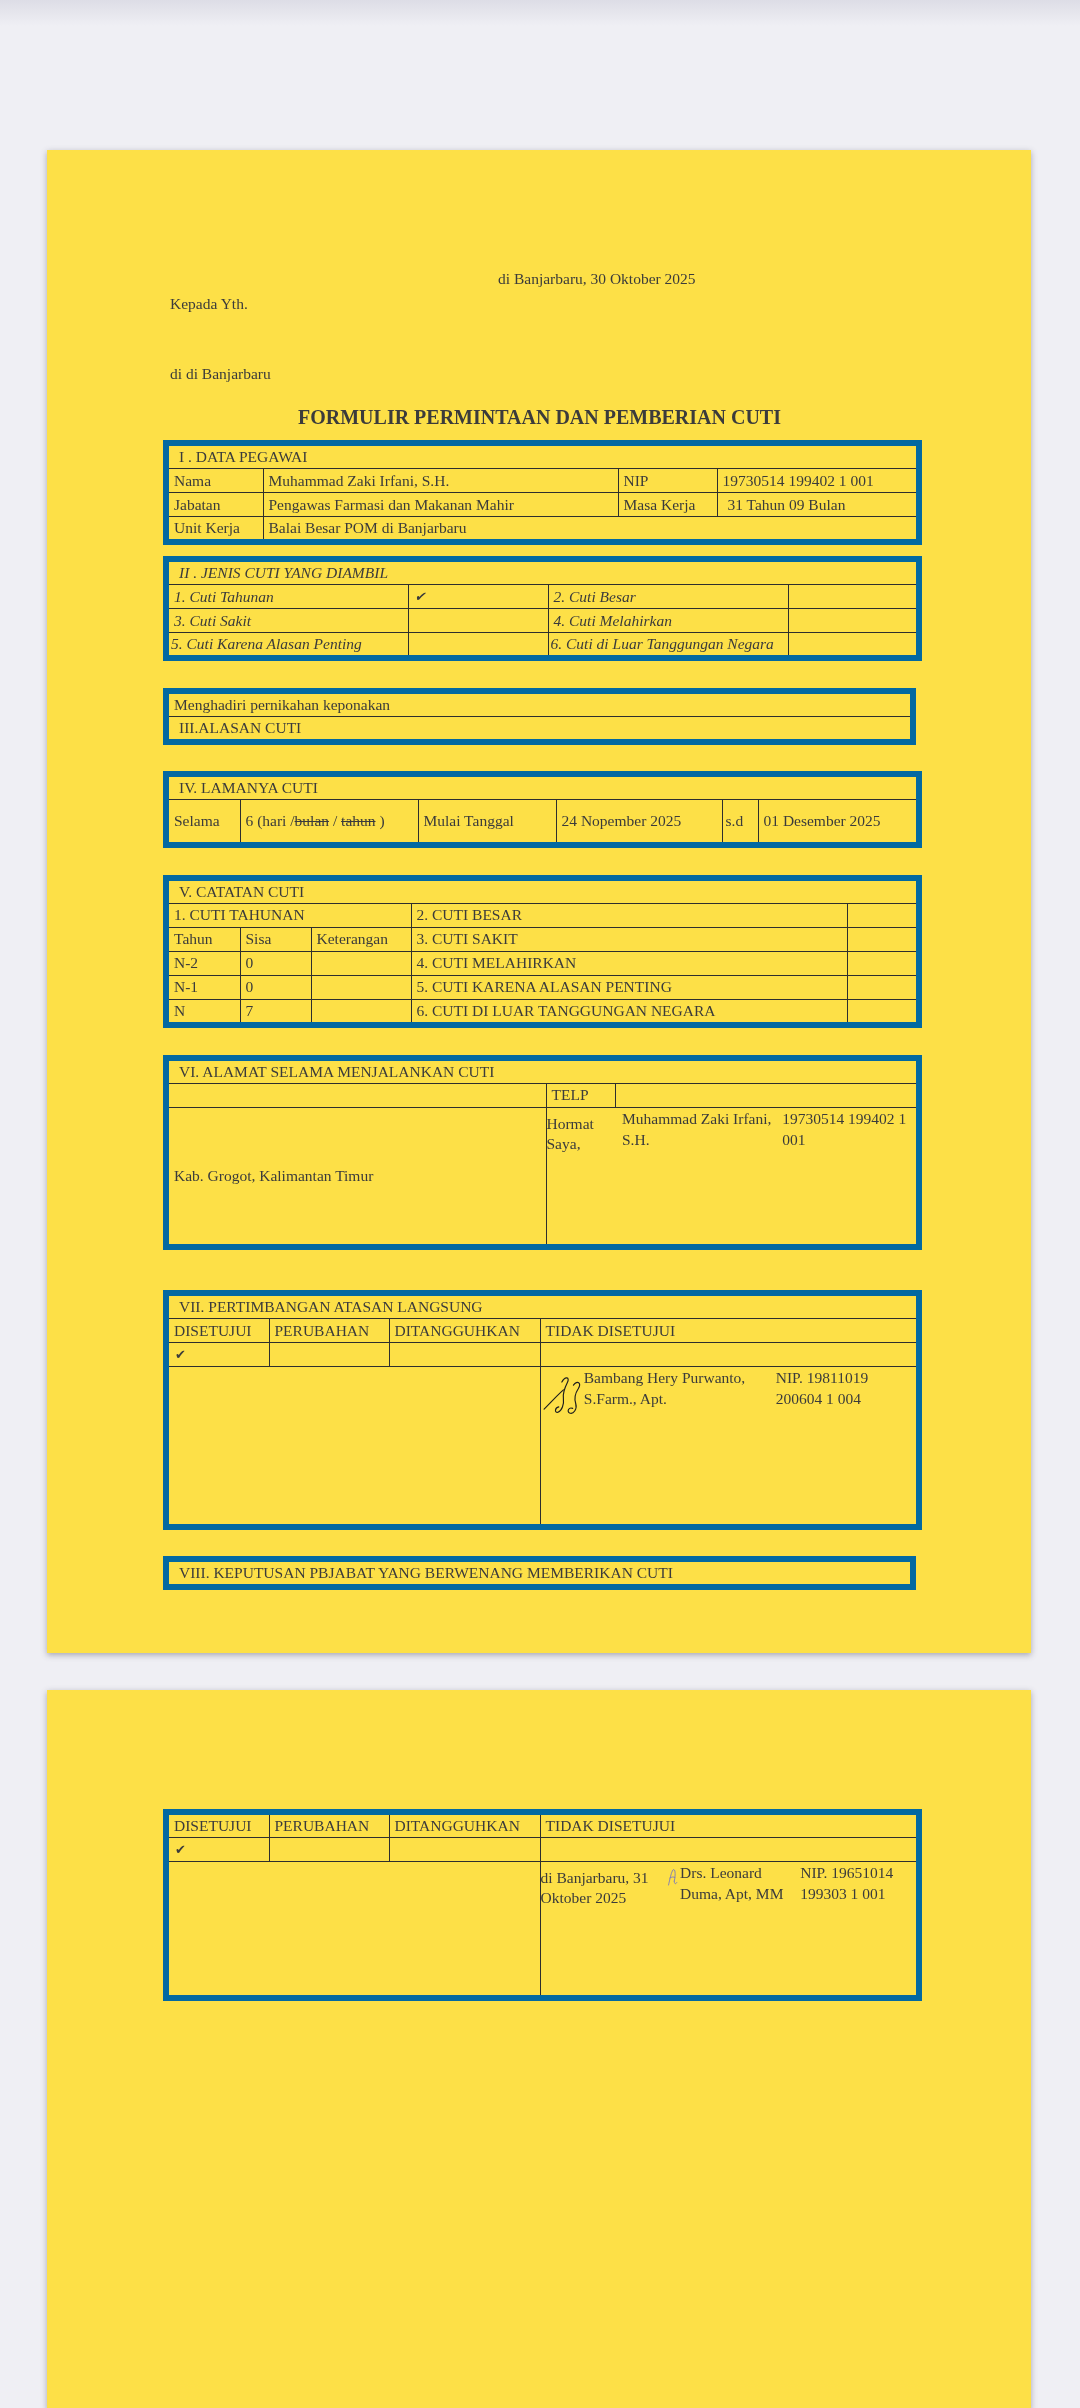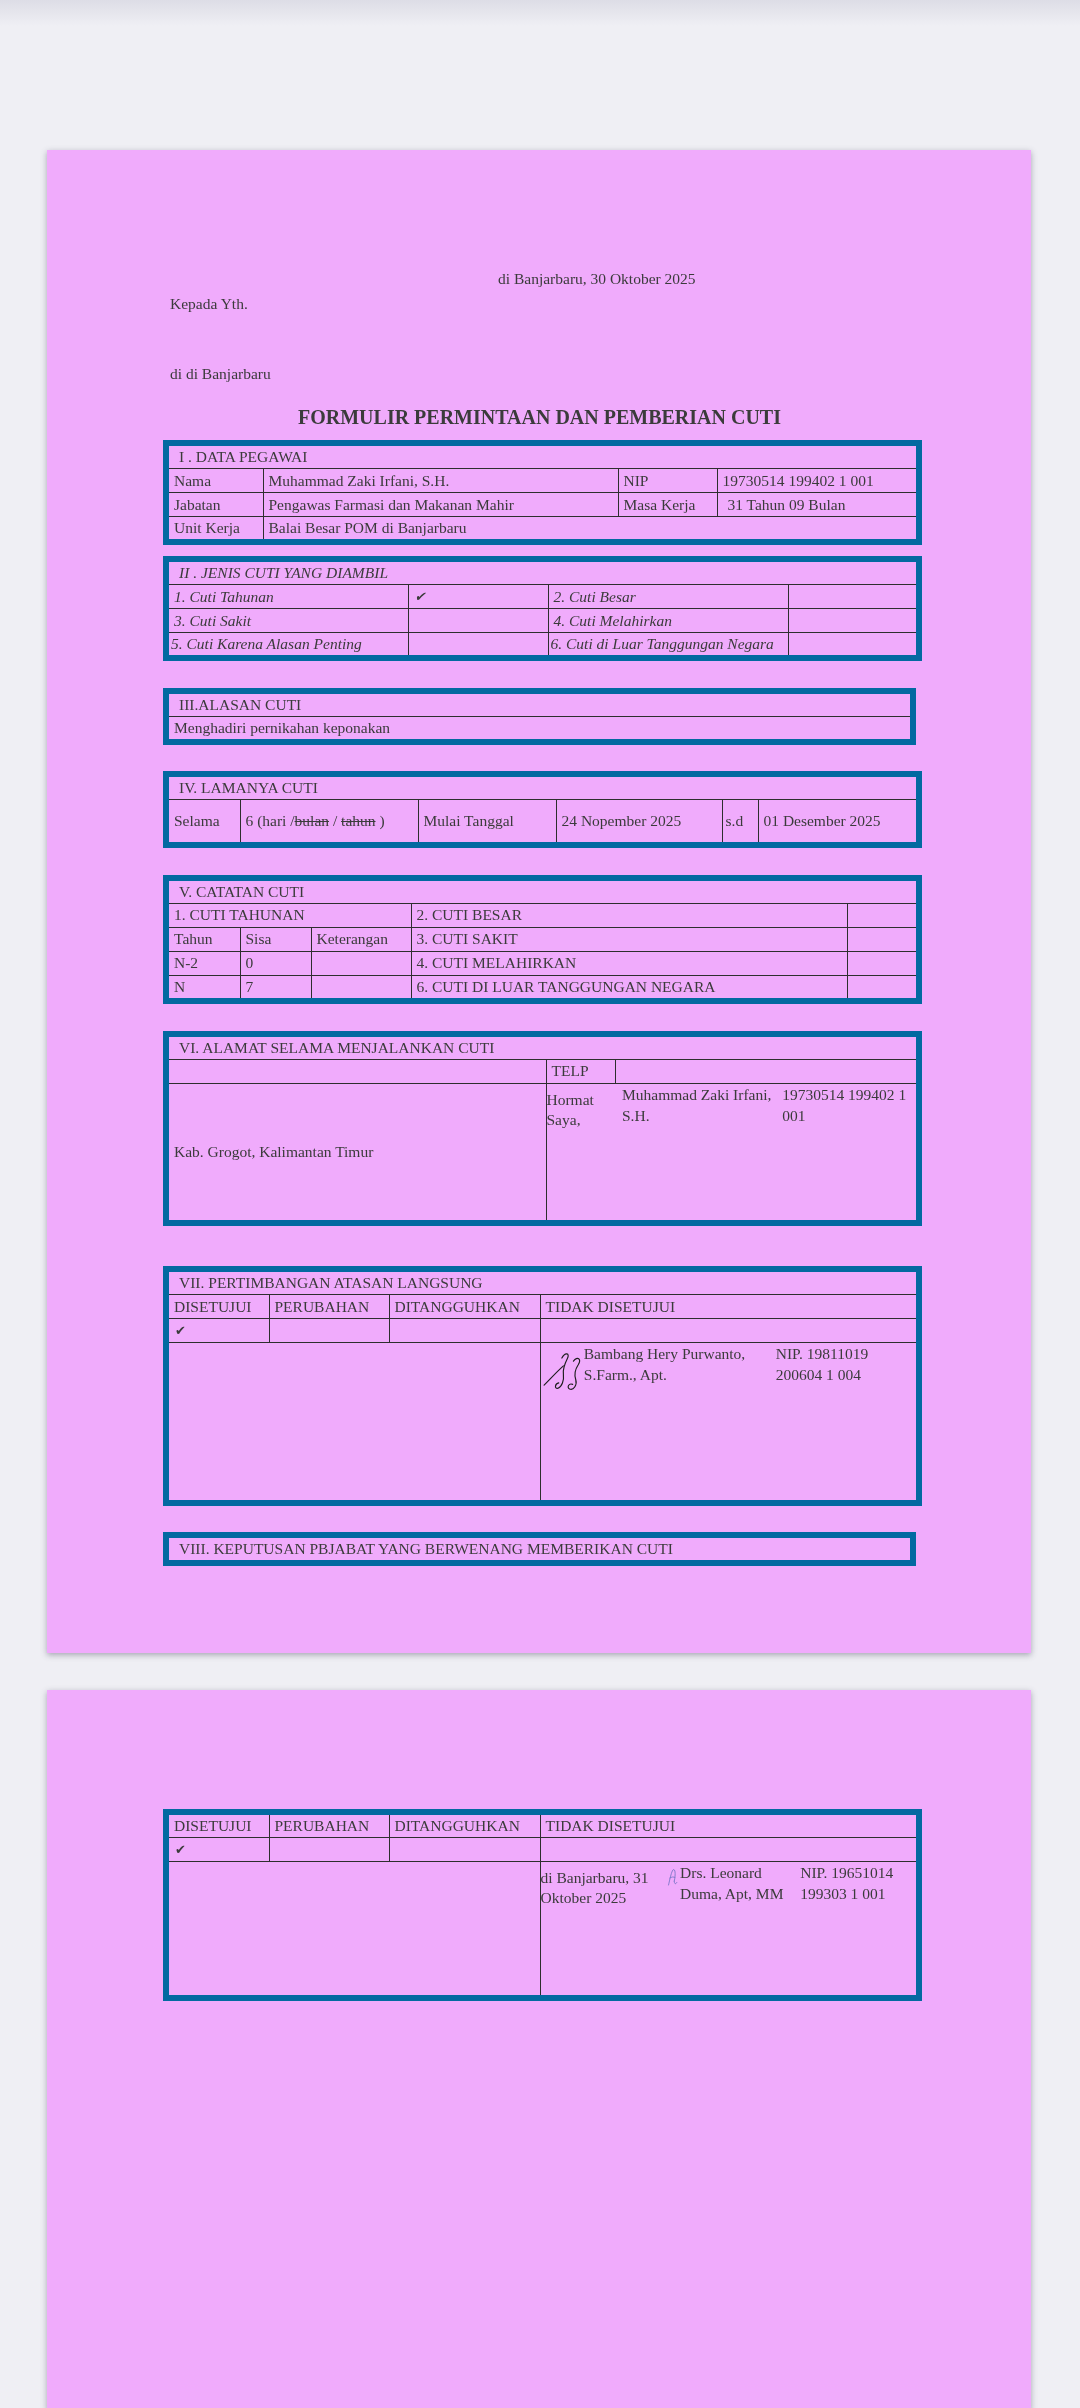--- a/index.html
+++ b/index.html
@@ -9,21 +9,21 @@
     background:#efeff4;
     font-family:"Liberation Serif","DejaVu Serif",serif;
     color:#3b3b3b;
     overflow:hidden;
   }
   .top-shade {
     position:absolute; top:0; left:0; width:100%; height:26px;
     background:linear-gradient(#dddde6, #efeff4);
   }
   .page {
-    position:absolute; left:47px; width:984px; background:#f0abfc;
+    position:absolute; left:47px; width:984px; background:#fde047;
     box-shadow:0 2px 6px rgba(75,75,100,0.45);
   }
   .page-1 { top:150px; height:1503px; }
   .page-2 { top:1690px; height:720px; }
   .content { padding:0 115px 0 116px; }
   .letter-date { margin-top:118px; padding-left:335px; font-size:15.5px; line-height:22px; }
   .salutation { margin-top:3px; padding-left:7px; font-size:15.5px; line-height:22px; }
   .addressee { margin-top:48px; padding-left:7px; font-size:15.5px; line-height:22px; }
   .form-title { margin-top:21px; text-align:center; font-weight:bold; font-size:20px; line-height:23px; }
 
@@ -126,24 +126,24 @@
         <td class="check"></td>
         <td style="padding-left:2px">6. Cuti di Luar Tanggungan Negara</td>
         <td class="check"></td>
       </tr>
     </tbody>
       </table>
 
     <table class="t3">
       <tbody>
           <tr>
+            <td>Menghadiri pernikahan keponakan</td>
+          </tr>
+      <tr>
             <td class="sec-h">III.ALASAN CUTI</td>
-          </tr>
-      <tr>
-            <td>Menghadiri pernikahan keponakan</td>
           </tr>
     </tbody>
       </table>
 
     <table class="t4">
       <colgroup>
           <col style="width:74px">
           <col style="width:178px">
           <col style="width:138px">
           <col style="width:166px">
@@ -187,20 +187,27 @@
         <td>Sisa</td>
         <td>Keterangan</td>
         <td>3. CUTI SAKIT</td>
         <td></td>
       </tr>
       <tr>
         <td>N-2</td>
         <td>0</td>
         <td></td>
         <td>4. CUTI MELAHIRKAN</td>
+        <td></td>
+      </tr>
+      <tr>
+        <td>N-1</td>
+        <td>0</td>
+        <td></td>
+        <td>5. CUTI KARENA ALASAN PENTING</td>
         <td></td>
       </tr>
       <tr>
         <td>N</td>
         <td>7</td>
         <td></td>
         <td>6. CUTI DI LUAR TANGGUNGAN NEGARA</td>
         <td></td>
       </tr>
     </tbody>

